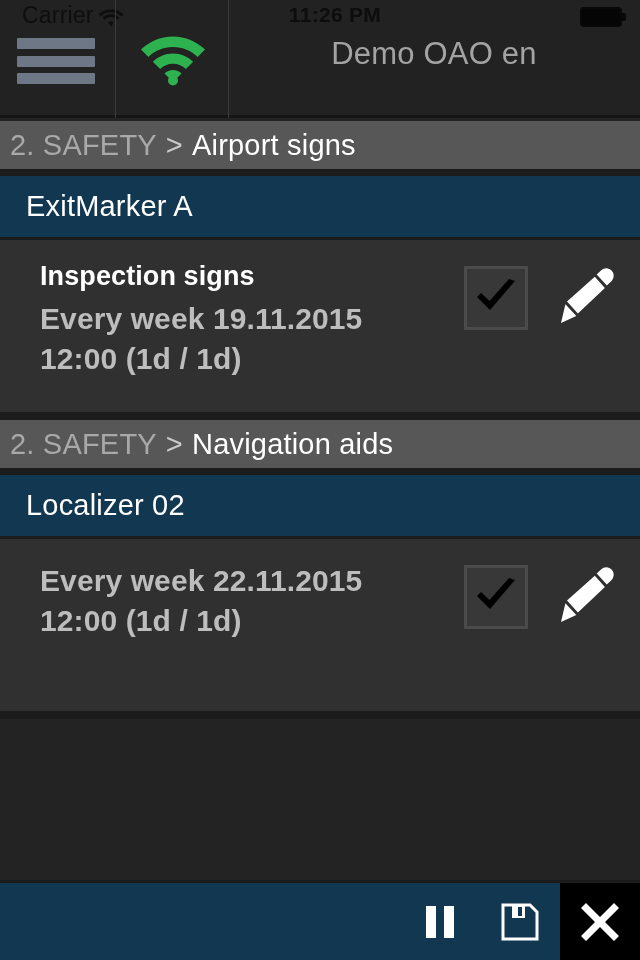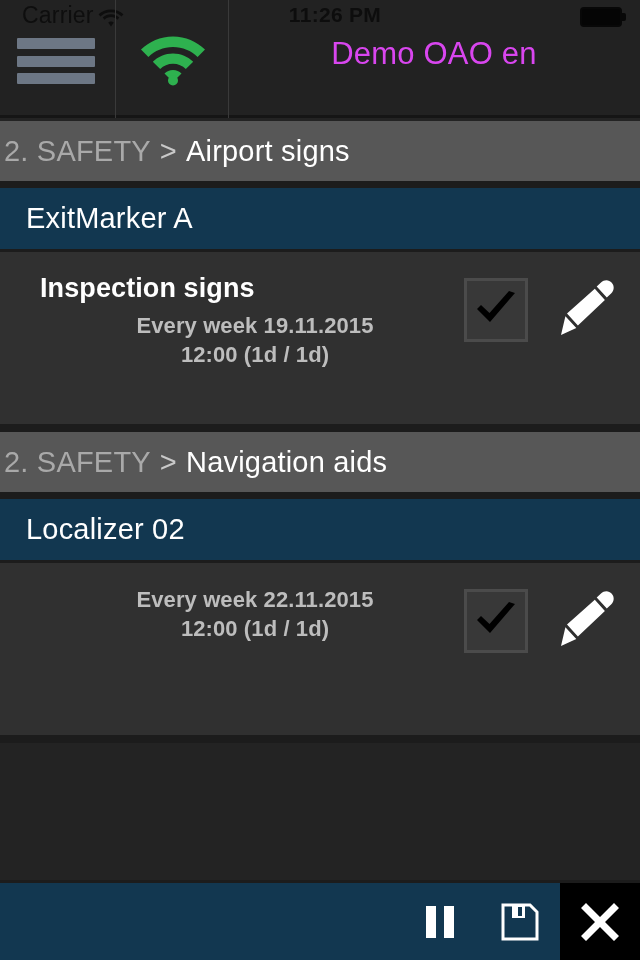--- a/index.html
+++ b/index.html
@@ -52,30 +52,30 @@
     position:absolute; left:17px; top:38px; width:78px; height:46px;
     display:flex; flex-direction:column; justify-content:space-between;
     cursor:pointer;
   }
   .hamburger span { display:block; height:11px; background:#6d7785; border-radius:1px; }
 
   .wifi-big { position:absolute; left:133px; top:28px; width:80px; height:62px; }
 
   .app-title {
     position:absolute; left:236px; right:8px; top:36px;
-    text-align:center; font-size:31px; color:#d946ef; letter-spacing:.2px;
+    text-align:center; font-size:31px; color:#a3a3a3; letter-spacing:.2px;
   }
 
   
   .list { position:absolute; top:121px; left:0; width:640px; bottom:83px;
           background:#232323; overflow:hidden; }
 
   .crumb {
-    height:60px; background:#575757; display:flex; align-items:center;
-    padding-left:4px; font-size:29px; color:#ffffff; letter-spacing:.2px;
+    height:48px; background:#575757; display:flex; align-items:center;
+    padding-left:10px; font-size:29px; color:#ffffff; letter-spacing:.2px;
   }
   .crumb .dim { color:#a9a9a9; }
   .crumb .sep { color:#c9c9c9; padding:0 9px; }
 
   .crumb-gap { height:7px; background:#1c1c1c; }
 
   .objhead {
     height:61px; background:#123750; display:flex; align-items:center;
     padding-left:26px; font-size:29px; color:#ffffff; letter-spacing:.2px;
   }
@@ -84,22 +84,22 @@
   .task-row {
     position:relative; background:#303030; padding:22px 16px 20px 40px;
     min-height:172px;
   }
   .task-text { width:430px; }
   .task-title {
     font-size:27px; font-weight:bold; color:#ffffff;
     line-height:1.05; margin-bottom:9px; letter-spacing:.1px;
   }
   .task-sub {
-    font-size:22px; font-weight:bold; color:#bdbdbd;
-    line-height:1.32; letter-spacing:.1px;text-align:center;
+    font-size:30px; font-weight:bold; color:#bdbdbd;
+    line-height:1.32; letter-spacing:.1px;
   }
   .task-actions {
     position:absolute; right:26px; top:26px;
     display:flex; align-items:flex-start; gap:30px;
   }
   .checkbox {
     width:64px; height:64px; background:#383838;
     border:3px solid #4b4b4b; display:flex;
     align-items:center; justify-content:center; cursor:pointer;
   }

